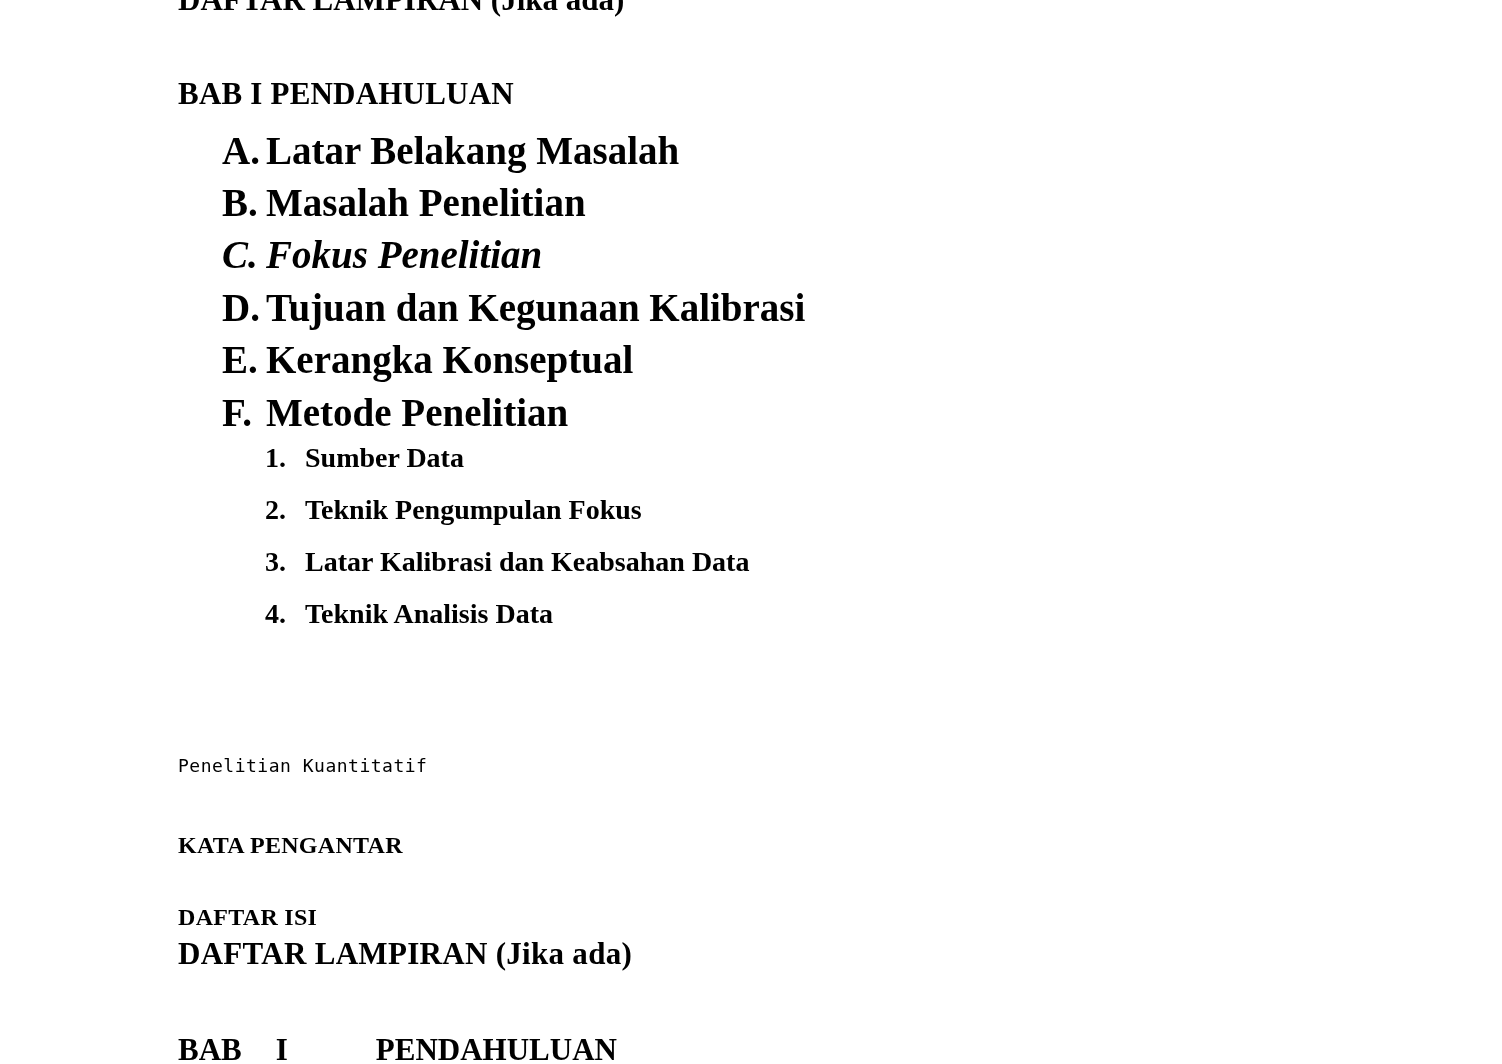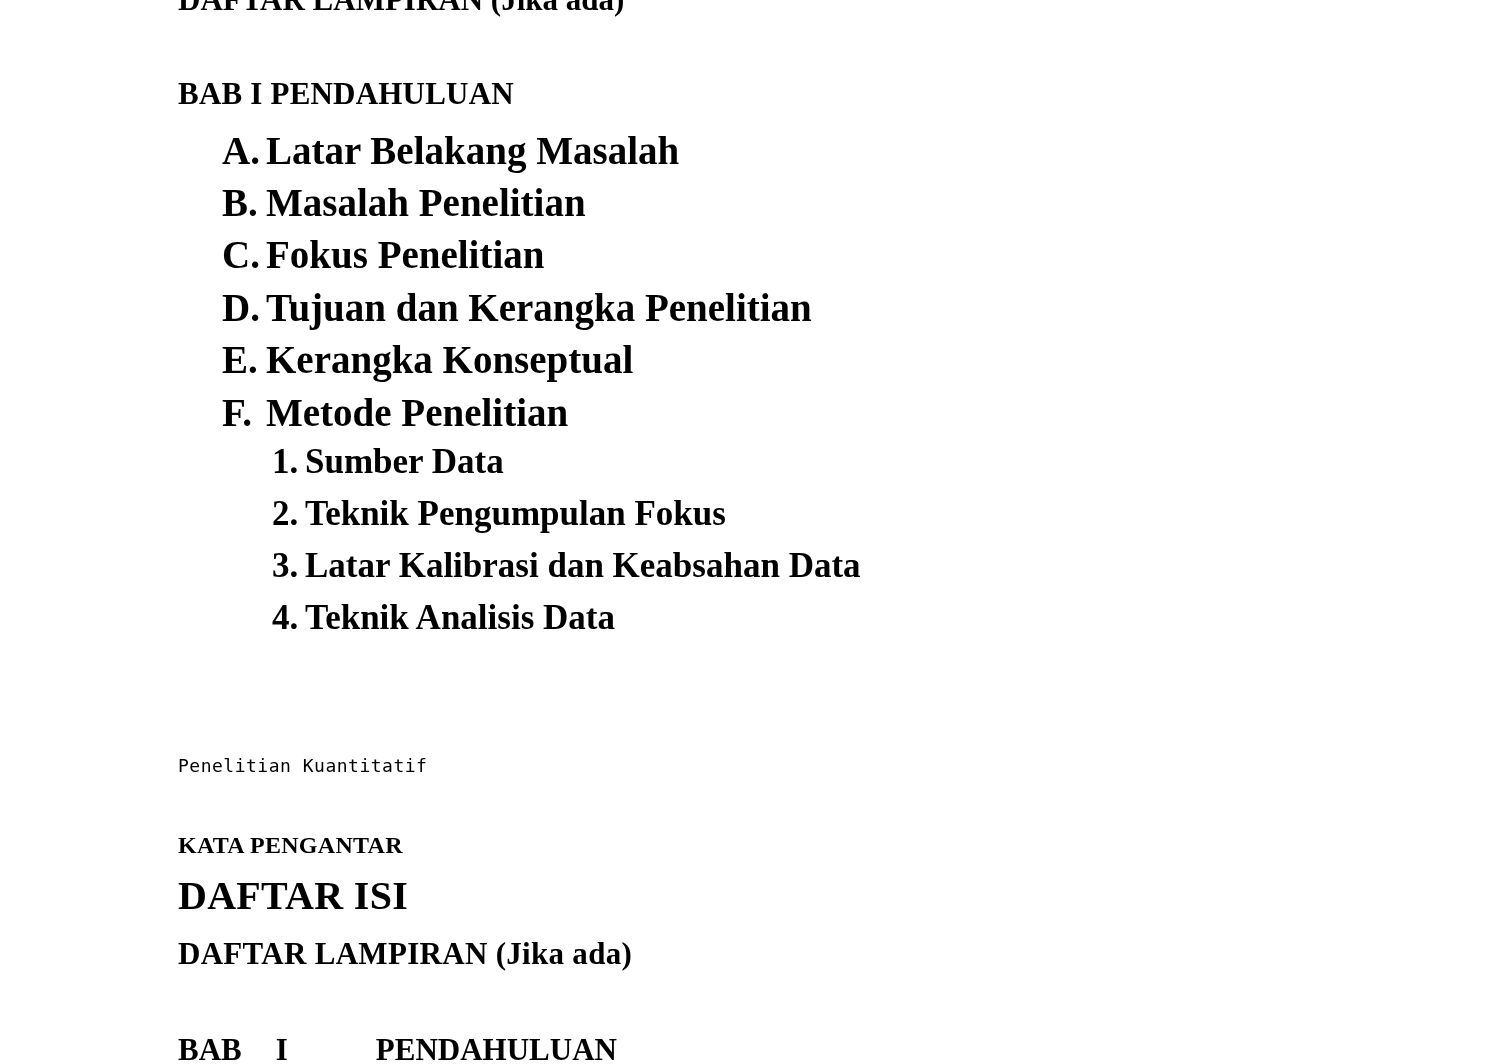--- a/index.html
+++ b/index.html
@@ -55,50 +55,49 @@
     top: 76px;
     font-size: 31px;
     letter-spacing: 0.2px;
   }
   .item-a {
     left: 222px;
     font-size: 39px;
   }
   #l-a { top: 128px; }
   #l-b { top: 180px; }
-  #l-c { top: 232px; }
+  #l-c { top: 232px; font-style: italic; }
   #l-d { top: 285px; }
   #l-e { top: 337px; }
   #l-f { top: 390px; }
 
   .item-num {
     left: 265px;
-    font-size: 35px;
-    text-align: center;
+    font-size: 28px;
   }
   #l-1 { top: 442px; }
   #l-2 { top: 494px; }
   #l-3 { top: 546px; }
   #l-4 { top: 598px; }
 
   #l-kuantitatif {
     left: 178px;
     top: 755px;
     font-size: 18px;
   }
   #l-kata-pengantar {
     left: 178px;
     top: 832px;
     font-size: 24px;
     letter-spacing: 0.3px;
   }
   #l-daftar-isi {
     left: 178px;
-    top: 872px;
-    font-size: 40px;
+    top: 904px;
+    font-size: 24px;
     letter-spacing: 0.3px;
   }
   #l-daftar-lampiran-2 {
     left: 178px;
     top: 936px;
     font-size: 31px;
     letter-spacing: 0.3px;
   }
   #l-bab1-bottom {
     left: 178px;
@@ -136,21 +135,21 @@
     <div class="line serif-bold item-a" id="l-a">
       <span class="marker">A.</span><span>Latar Belakang Masalah</span>
     </div>
     <div class="line serif-bold item-a" id="l-b">
       <span class="marker">B.</span><span>Masalah Penelitian</span>
     </div>
     <div class="line serif-bold item-a" id="l-c">
       <span class="marker">C.</span><span>Fokus Penelitian</span>
     </div>
     <div class="line serif-bold item-a" id="l-d">
-      <span class="marker">D.</span><span>Tujuan dan Kerangka Penelitian</span>
+      <span class="marker">D.</span><span>Tujuan dan Kegunaan Kalibrasi</span>
     </div>
     <div class="line serif-bold item-a" id="l-e">
       <span class="marker">E.</span><span>Kerangka Konseptual</span>
     </div>
     <div class="line serif-bold item-a" id="l-f">
       <span class="marker">F.</span><span>Metode Penelitian</span>
     </div>
 
     <div class="line serif-bold item-num" id="l-1">
       <span class="marker-num">1.</span><span>Sumber Data</span>

